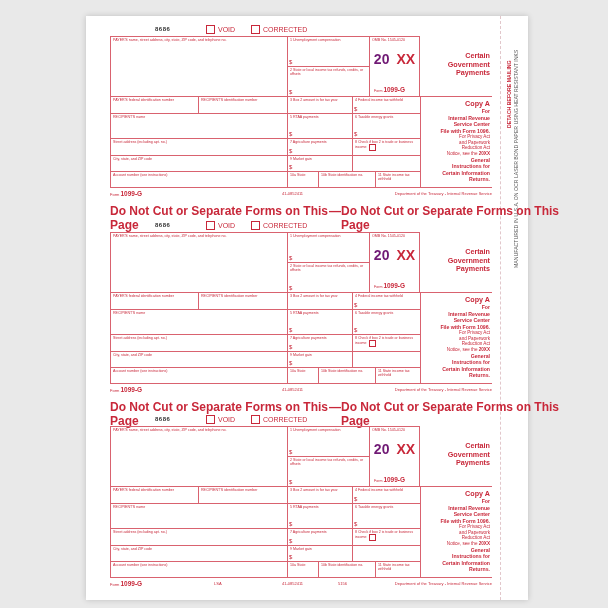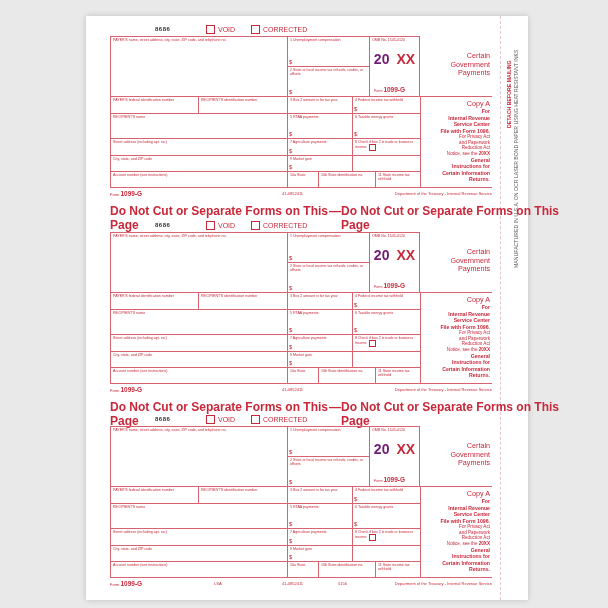--- a/index.html
+++ b/index.html
@@ -16,23 +16,23 @@
   .cb{position:absolute;top:1px;display:flex;align-items:center;gap:3px;color:#c8283a;font-size:7px;}
   .cb .box{width:7px;height:7px;border:1px solid #c8283a;background:#fff;}
   .grid{position:absolute;top:12px;left:0;width:382px;height:152px;}
   .cell{position:absolute;border:1px solid #d9626f;box-sizing:border-box;font-size:3.6px;color:#c8283a;padding:1px 2px;line-height:1.2;overflow:hidden;}
   .dollar{position:absolute;left:1px;bottom:0px;font-size:6px;color:#c8283a;}
   .yr{position:absolute;left:50%;top:14px;transform:translateX(-50%);font-size:14px;font-weight:bold;letter-spacing:0px;}
   .yr .o{color:#701a75;}
   .yr .x{color:#c8283a;padding-left:7px;}
   .formno{position:absolute;left:4px;bottom:2px;font-size:3.6px;}
   .formno b{font-size:6.5px;}
-  .title-box{position:absolute;text-align:right;color:#c8283a;font-weight:normal;font-size:7.2px;line-height:1.2;}
+  .title-box{position:absolute;text-align:right;color:#c8283a;font-weight:bold;font-size:7.2px;line-height:1.2;}
   .copy{position:absolute;text-align:right;color:#c8283a;font-size:4.6px;line-height:1.25;}
-  .copy .big{font-size:7.2px;font-weight:normal;}
+  .copy .big{font-size:7.2px;font-weight:bold;}
   .copy .bold{font-weight:bold;font-size:5.2px;}
   .chk{display:inline-block;width:5px;height:5px;border:1px solid #c8283a;vertical-align:middle;margin-left:2px;}
   .foot{position:absolute;top:166px;left:0;width:382px;height:8px;font-size:4px;color:#c8283a;}
   .foot .fn b{font-size:6.5px;}
   .warn{position:absolute;left:0;width:450px;display:flex;justify-content:space-between;color:#c8283a;font-weight:bold;font-size:12px;}
 </style>
 </head>
 <body>
 
 <div class="page">

